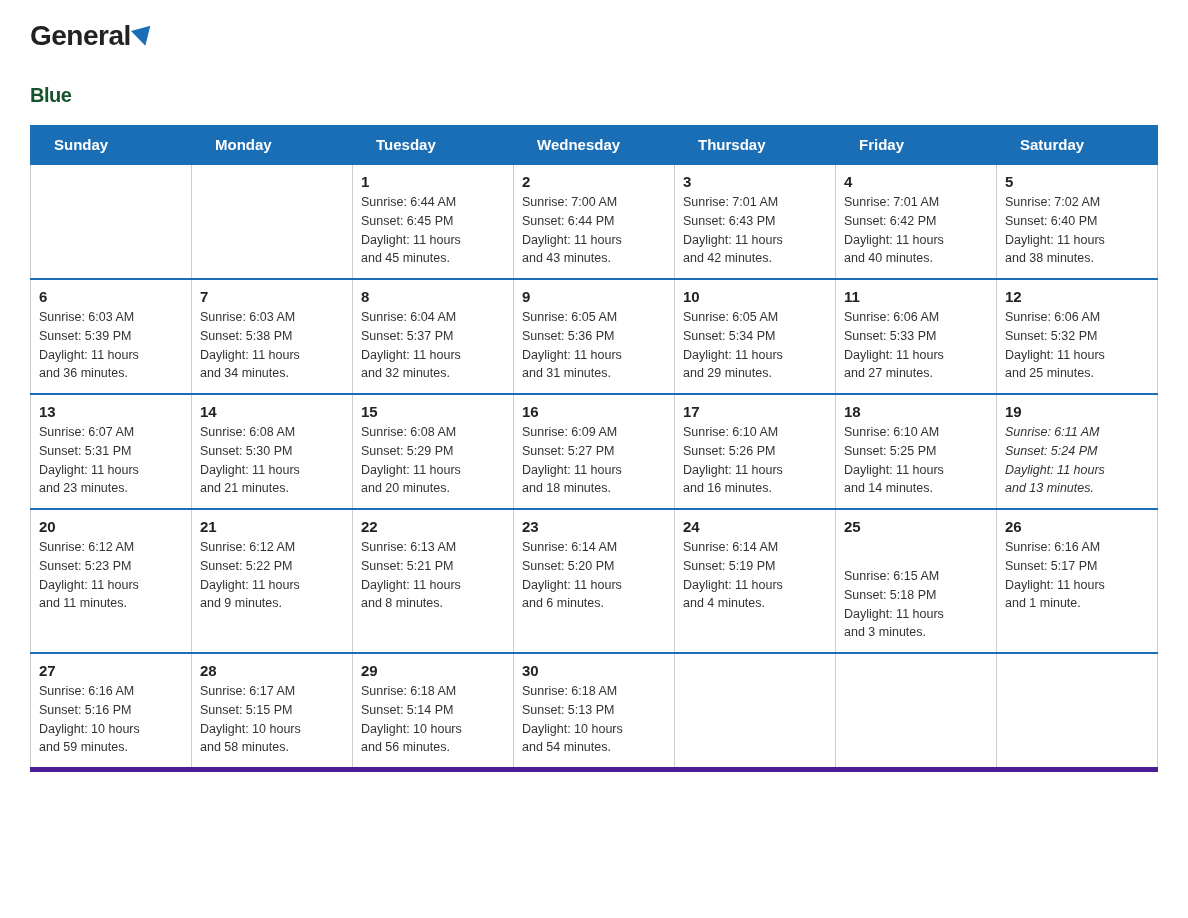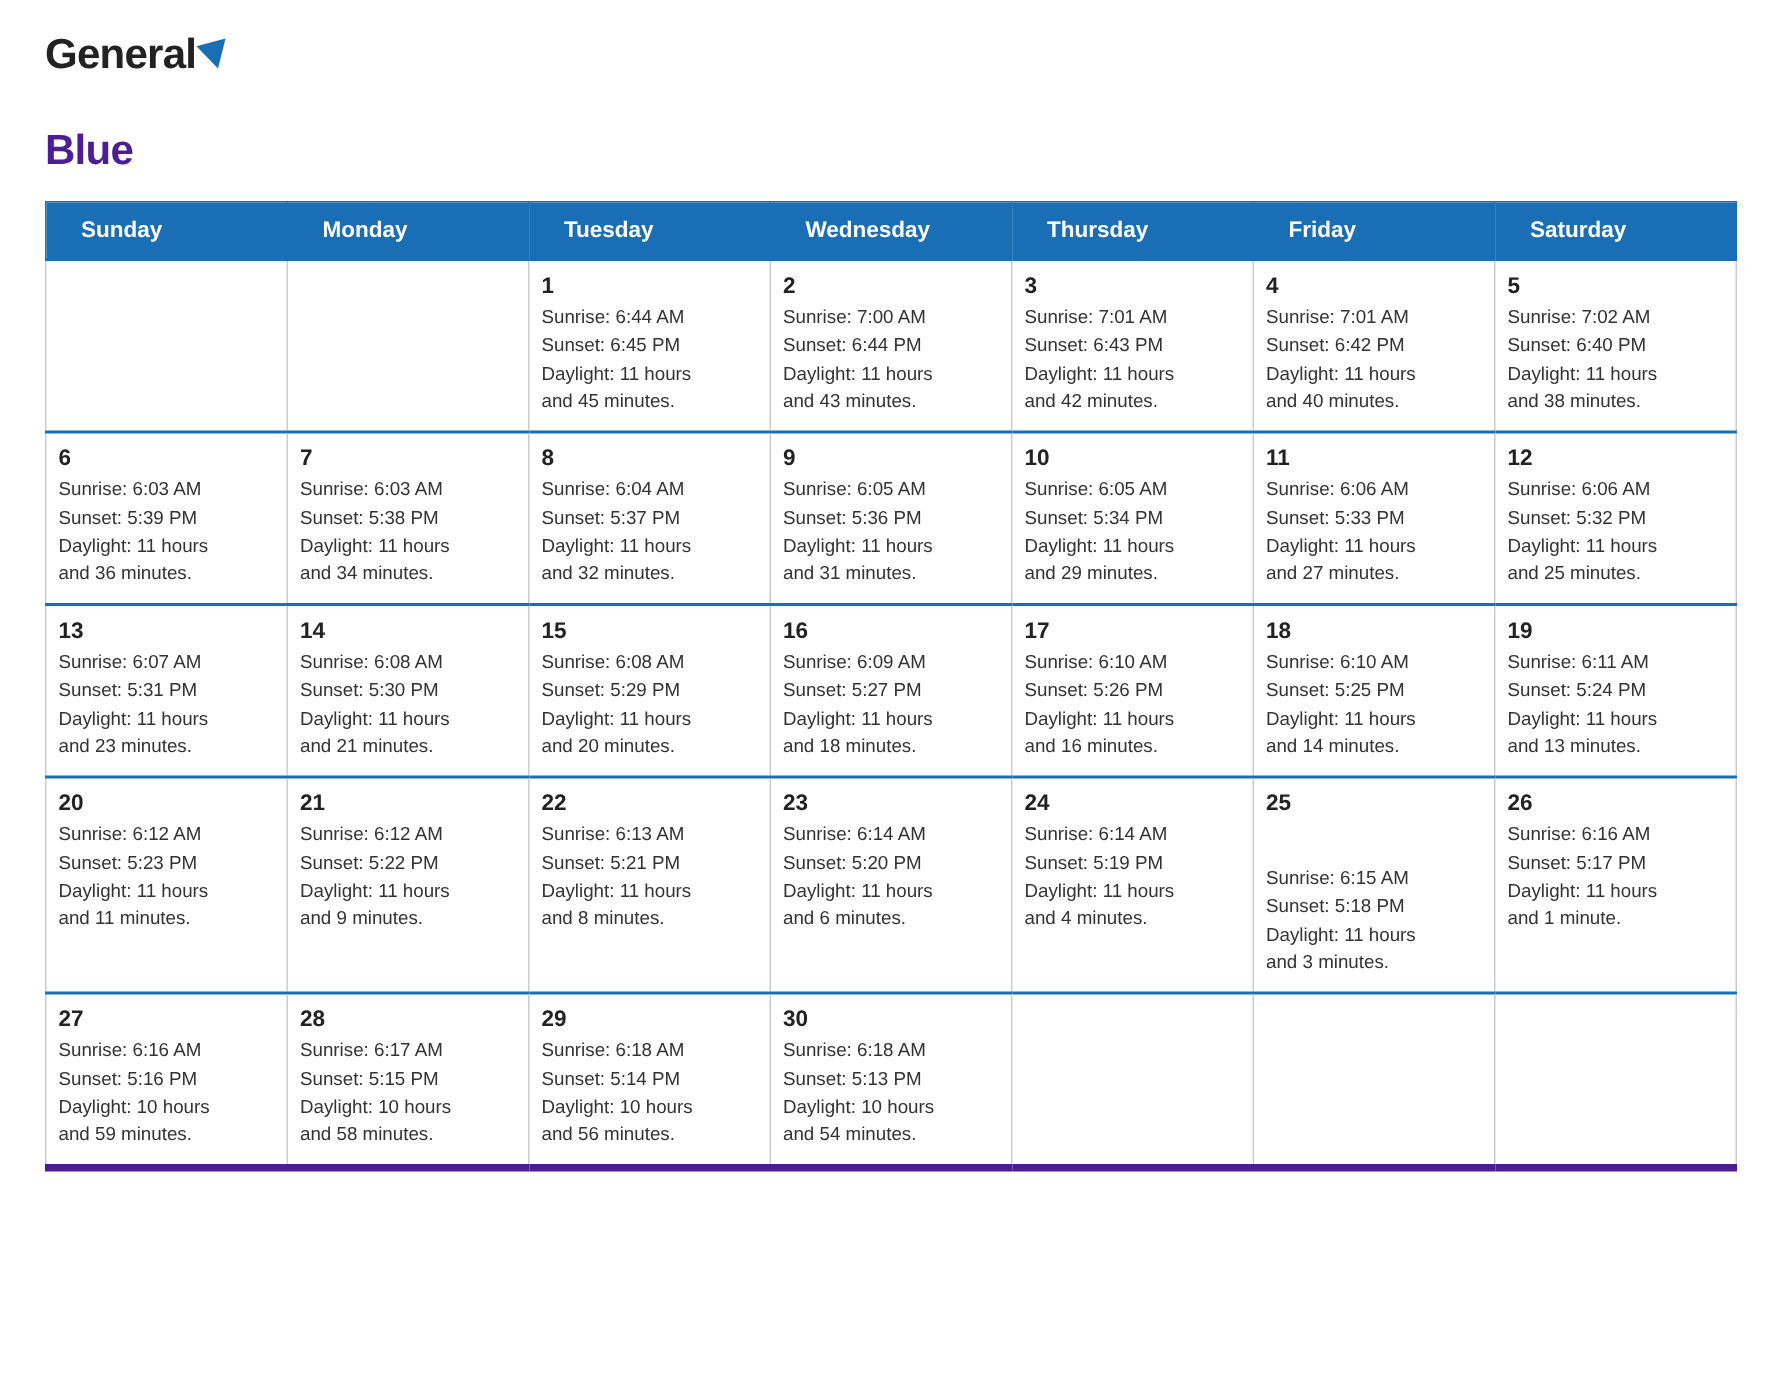--- a/index.html
+++ b/index.html
@@ -28,23 +28,23 @@
       align-items: flex-end;
       gap: 0;
     }
     .logo-general {
       font-size: 28px;
       font-weight: bold;
       color: #222;
       letter-spacing: -0.5px;
     }
     .logo-blue {
-      font-size: 28px;
+      font-size: 20px;
       font-weight: bold;
-      color: #4c1d95;
+      color: #14532d;
       letter-spacing: -0.5px;
     }
     .logo-triangle {
       width: 0;
       height: 0;
       border-left: 10px solid transparent;
       border-right: 10px solid transparent;
       border-top: 18px solid #1a6eb5;
       display: inline-block;
       margin-left: 2px;
@@ -272,21 +272,21 @@
         </td>
         <td>
           <span class="day-number">18</span>
           <div class="day-info" style="white-space: pre-line;">Sunrise: 6:10 AM
 Sunset: 5:25 PM
 Daylight: 11 hours
 and 14 minutes.</div>
         </td>
         <td>
           <span class="day-number">19</span>
-          <div class="day-info" style="white-space: pre-line;">Sunrise: 6:11 AM
+          <div class="day-info" style="white-space: pre-line; font-style: italic;">Sunrise: 6:11 AM
 Sunset: 5:24 PM
 Daylight: 11 hours
 and 13 minutes.</div>
         </td>
       </tr>
       <tr>
         <td>
           <span class="day-number">20</span>
           <div class="day-info" style="white-space: pre-line;">Sunrise: 6:12 AM
 Sunset: 5:23 PM

